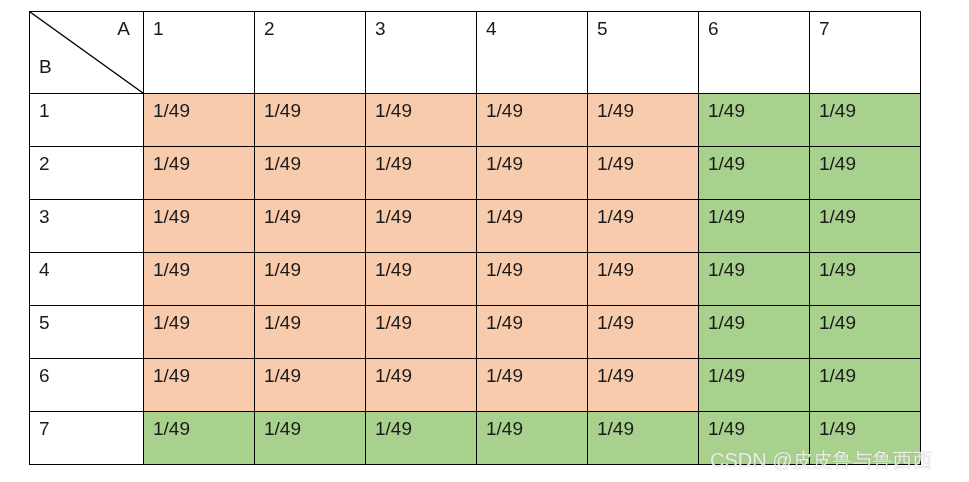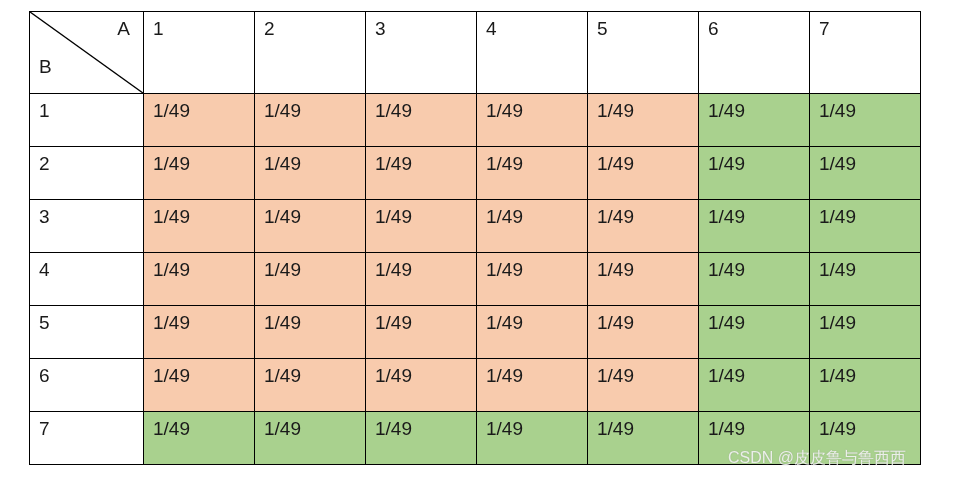--- a/index.html
+++ b/index.html
@@ -76,23 +76,23 @@
     font-size: 19px;
     line-height: 1;
     color: #1a1a1a;
   }
 
   .cell-orange { background: #f8cbad !important; }
   .cell-green  { background: #a9d18e !important; }
 
   #watermark {
     position: absolute;
-    left: 728px;
+    left: 710px;
     top: 450px;
-    font-size: 16px;
+    font-size: 20px;
     line-height: 1;
     white-space: nowrap;
     color: rgba(255,255,255,0.82);
     text-shadow: 0 0 1px rgba(120,120,120,0.55);
     pointer-events: none;
     font-family: "Liberation Sans", sans-serif;
   }
 </style>
 </head>
 <body>

